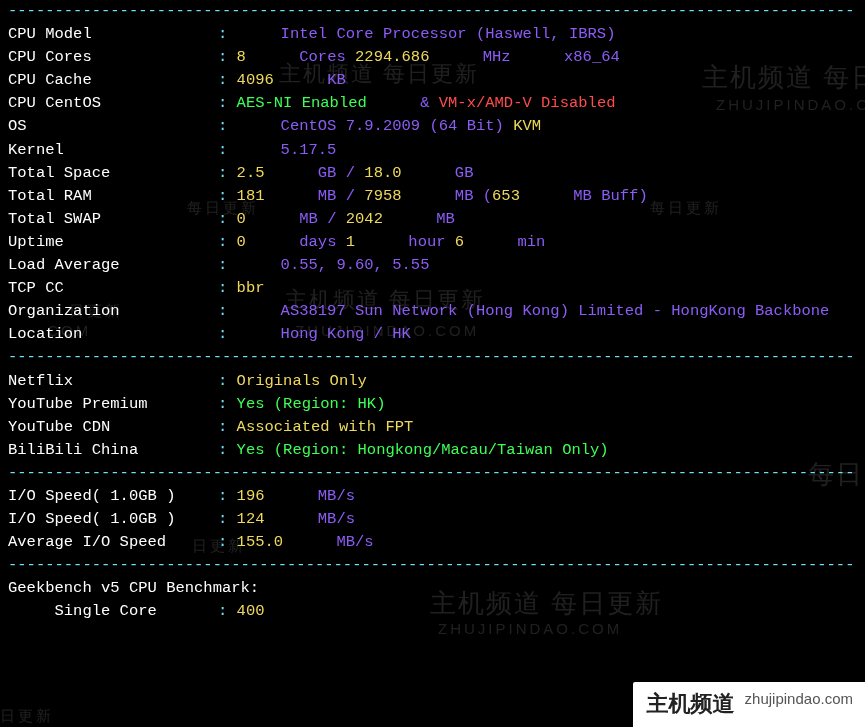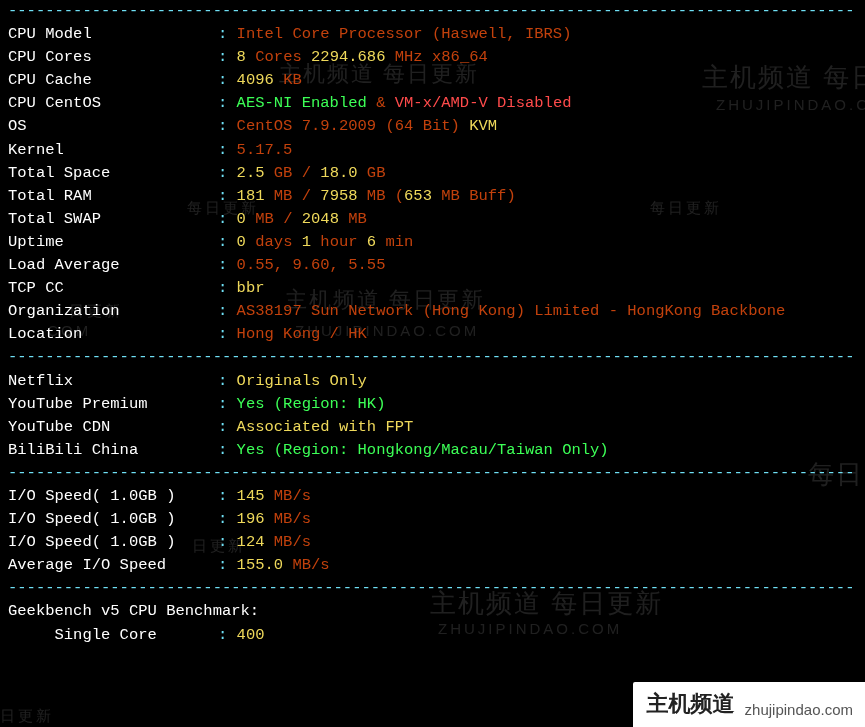--- a/index.html
+++ b/index.html
@@ -19,21 +19,21 @@
     padding: 0 8px;
     position: relative;
     z-index: 2;
   }
   .row {
     white-space: pre;
   }
   .label { color: #ffffff; display: inline-block; width: 210px; vertical-align: top;}
   .colon { color: #6fe0f5; }
   .val { display: inline-block; }
-  .cyan { color: #c2410c; }
+  .cyan { color: #8b5cf6; margin-left: 44px; }
   .white { color: #ffffff; }
   .green { color: #3cff56; }
   .yellow { color: #efd95b; }
   .red { color: #ff4b4b; }
   .sep { color: #6fe0f5; white-space: pre; overflow:hidden; width:100%;}
   .wm {
     position: absolute;
     color: rgba(180,180,180,0.18);
     font-family: "Microsoft YaHei","PingFang SC",sans-serif;
     user-select: none;
@@ -45,21 +45,21 @@
   .wm-small { font-size: 15px; letter-spacing:3px; }
   .footer {
     position: absolute;
     right: 0;
     bottom: 0;
     background: #ffffff;
     color: #222;
     font-family: "Microsoft YaHei","PingFang SC",sans-serif;
     padding: 6px 12px 6px 14px;
     display: flex;
-    align-items: flex-end;
+    align-items: flex-start;
     gap: 10px;
     z-index: 5;
     border-top-left-radius:2px;
   }
   .footer .zh { font-size: 22px; font-weight: 600; }
   .footer .dom { font-size: 15px; color:#555; }
 </style>
 </head>
 <body>
 
@@ -84,41 +84,40 @@
 
   <div id="sys-block">
       <div class="row"><span class="label">CPU Model</span><span class="colon">: </span><span class="val cyan">Intel Core Processor (Haswell, IBRS)</span></div>
       <div class="row"><span class="label">CPU Cores</span><span class="colon">: </span><span class="val"><span class="yellow">8</span><span class="cyan"> Cores </span><span class="yellow">2294.686</span><span class="cyan"> MHz </span><span class="cyan">x86_64</span></span></div>
       <div class="row"><span class="label">CPU Cache</span><span class="colon">: </span><span class="val"><span class="yellow">4096</span><span class="cyan"> KB</span></span></div>
       <div class="row"><span class="label">CPU CentOS</span><span class="colon">: </span><span class="val"><span class="green">AES-NI Enabled</span><span class="cyan"> &amp; </span><span class="red">VM-x/AMD-V Disabled</span></span></div>
       <div class="row"><span class="label">OS</span><span class="colon">: </span><span class="val"><span class="cyan">CentOS 7.9.2009 (64 Bit) </span><span class="yellow">KVM</span></span></div>
       <div class="row"><span class="label">Kernel</span><span class="colon">: </span><span class="val cyan">5.17.5</span></div>
       <div class="row"><span class="label">Total Space</span><span class="colon">: </span><span class="val"><span class="yellow">2.5</span><span class="cyan"> GB / </span><span class="yellow">18.0</span><span class="cyan"> GB</span></span></div>
       <div class="row"><span class="label">Total RAM</span><span class="colon">: </span><span class="val"><span class="yellow">181</span><span class="cyan"> MB / </span><span class="yellow">7958</span><span class="cyan"> MB (</span><span class="yellow">653</span><span class="cyan"> MB Buff)</span></span></div>
-      <div class="row"><span class="label">Total SWAP</span><span class="colon">: </span><span class="val"><span class="yellow">0</span><span class="cyan"> MB / </span><span class="yellow">2048</span><span class="cyan"> MB</span></span></div>
+      <div class="row"><span class="label">Total SWAP</span><span class="colon">: </span><span class="val"><span class="yellow">0</span><span class="cyan"> MB / </span><span class="yellow">2042</span><span class="cyan"> MB</span></span></div>
       <div class="row"><span class="label">Uptime</span><span class="colon">: </span><span class="val"><span class="yellow">0</span><span class="cyan"> days </span><span class="yellow">1</span><span class="cyan"> hour </span><span class="yellow">6</span><span class="cyan"> min</span></span></div>
       <div class="row"><span class="label">Load Average</span><span class="colon">: </span><span class="val cyan">0.55, 9.60, 5.55</span></div>
       <div class="row"><span class="label">TCP CC</span><span class="colon">: </span><span class="val yellow">bbr</span></div>
       <div class="row"><span class="label">Organization</span><span class="colon">: </span><span class="val cyan">AS38197 Sun Network (Hong Kong) Limited - HongKong Backbone</span></div>
       <div class="row"><span class="label">Location</span><span class="colon">: </span><span class="val cyan">Hong Kong / HK</span></div>
     </div>
 
   <div class="row sep">----------------------------------------------------------------------------------------------</div>
 
   <div id="stream-block">
       <div class="row"><span class="label">Netflix</span><span class="colon">: </span><span class="val yellow">Originals Only</span></div>
       <div class="row"><span class="label">YouTube Premium</span><span class="colon">: </span><span class="val green">Yes (Region: HK)</span></div>
       <div class="row"><span class="label">YouTube CDN</span><span class="colon">: </span><span class="val yellow">Associated with FPT</span></div>
       <div class="row"><span class="label">BiliBili China</span><span class="colon">: </span><span class="val green">Yes (Region: Hongkong/Macau/Taiwan Only)</span></div>
     </div>
 
   <div class="row sep">----------------------------------------------------------------------------------------------</div>
 
   <div id="io-block">
-      <div class="row"><span class="label">I/O Speed( 1.0GB )</span><span class="colon">: </span><span class="val"><span class="yellow">145</span><span class="cyan"> MB/s</span></span></div>
       <div class="row"><span class="label">I/O Speed( 1.0GB )</span><span class="colon">: </span><span class="val"><span class="yellow">196</span><span class="cyan"> MB/s</span></span></div>
       <div class="row"><span class="label">I/O Speed( 1.0GB )</span><span class="colon">: </span><span class="val"><span class="yellow">124</span><span class="cyan"> MB/s</span></span></div>
       <div class="row"><span class="label">Average I/O Speed</span><span class="colon">: </span><span class="val"><span class="yellow">155.0</span><span class="cyan"> MB/s</span></span></div>
     </div>
 
   <div class="row sep">----------------------------------------------------------------------------------------------</div>
 
   <div class="row white">Geekbench v5 CPU Benchmark:</div>
   <div id="geek-block">
       <div class="row"><span class="label" style="width: 210px;">     Single Core</span><span class="colon">: </span><span class="val yellow">400</span></div>

